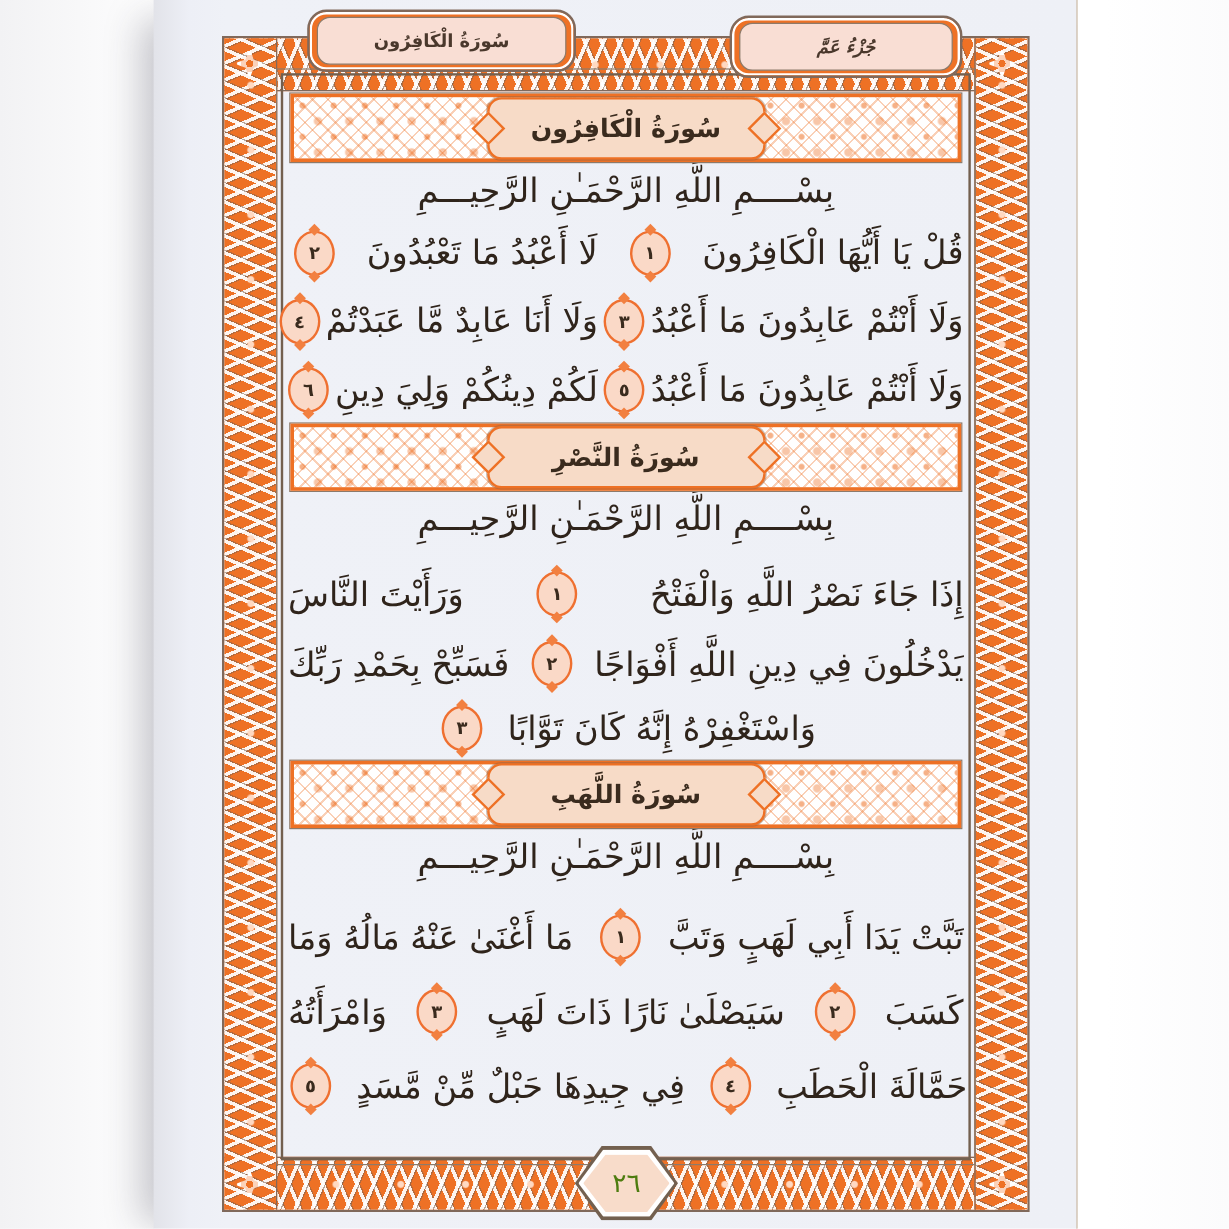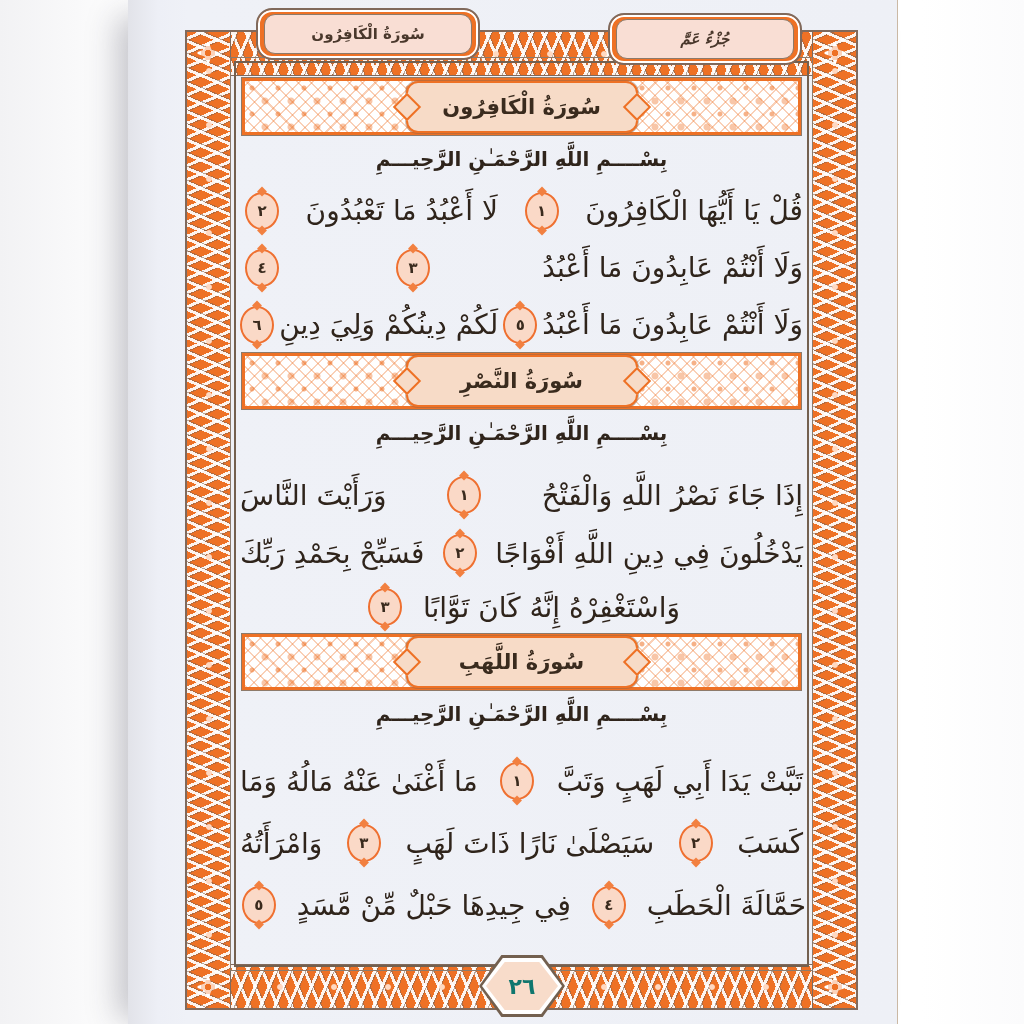--- a/index.html
+++ b/index.html
@@ -83,21 +83,21 @@
     box-shadow:0 0 0 1px rgba(125,100,80,.4);
   }
   .cartouche::before,.cartouche::after{
     content:"";position:absolute;top:50%;width:16px;height:16px;background:#f7dbc7;
     border:2.5px solid #ee7125;transform:translateY(-50%) rotate(45deg);
   }
   .cartouche::before{left:-11px;} .cartouche::after{right:-11px;}
   .cartouche span{font-size:21px;font-weight:700;color:#3a2b1e;position:relative;z-index:1;}
   .bismillah{
     height:47px;display:flex;align-items:center;justify-content:center;
-    font-size:20px;font-weight:700;color:#2f241b;direction:rtl;
+    font-size:28px;font-weight:400;color:#2f241b;direction:rtl;
   }
   .line{
     display:flex;direction:rtl;align-items:center;justify-content:space-between;
     height:57px;padding:0 2px;font-size:28px;color:#2f241b;white-space:nowrap;
   }
   .line.center{justify-content:center;gap:16px;}
   .vtext{flex:0 0 auto;}
   .vnum{
     flex:0 0 auto;width:34px;height:38px;margin:0 5px;position:relative;
     border:2px solid #ef7030;border-radius:50%;background:#fad9c7;
@@ -124,21 +124,21 @@
     clip-path:polygon(26% 0,74% 0,100% 50%,74% 100%,26% 100%,0 50%);
     background:#73604f;display:flex;align-items:center;justify-content:center;
   }
   .medallion .mid{
     width:80px;height:56px;clip-path:polygon(26% 0,74% 0,100% 50%,74% 100%,26% 100%,0 50%);
     background:#ffffff;display:flex;align-items:center;justify-content:center;
   }
   .medallion .inner{
     width:72px;height:48px;clip-path:polygon(26% 0,74% 0,100% 50%,74% 100%,26% 100%,0 50%);
     background:#f8dcca;display:flex;align-items:center;justify-content:center;
-    font-size:22px;font-weight:700;color:#0f766e;
+    font-size:22px;font-weight:400;color:#4d7c0f;
   }
 </style>
 </head>
 <body>
 
 <div class="book-page">
 
   <div class="tab tab-left">
     <div class="tab-plate">
       <span>سُورَةُ الْكَافِرُون</span>
@@ -174,20 +174,21 @@
       <div class="lines">
           <div class="line">
             <span class="vtext">قُلْ يَا أَيُّهَا الْكَافِرُونَ</span>
             <span class="vnum">١</span>
             <span class="vtext">لَا أَعْبُدُ مَا تَعْبُدُونَ</span>
             <span class="vnum">٢</span>
           </div>
           <div class="line">
             <span class="vtext">وَلَا أَنْتُمْ عَابِدُونَ مَا أَعْبُدُ</span>
             <span class="vnum">٣</span>
+            <span class="vtext">وَلَا أَنَا عَابِدٌ مَّا عَبَدْتُمْ</span>
             <span class="vnum">٤</span>
           </div>
           <div class="line">
             <span class="vtext">وَلَا أَنْتُمْ عَابِدُونَ مَا أَعْبُدُ</span>
             <span class="vnum">٥</span>
             <span class="vtext">لَكُمْ دِينُكُمْ وَلِيَ دِينِ</span>
             <span class="vnum">٦</span>
           </div>
         </div>
     </section>

